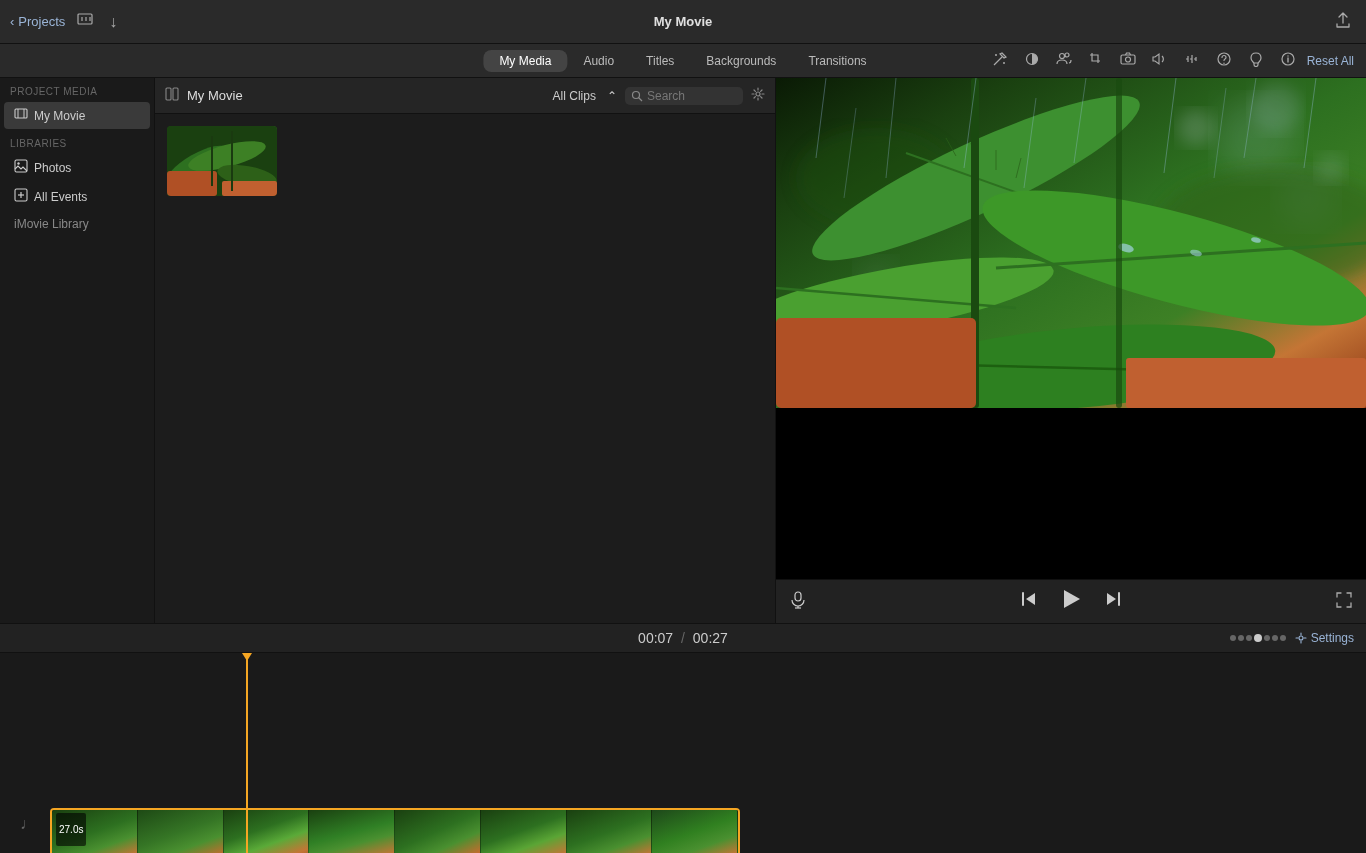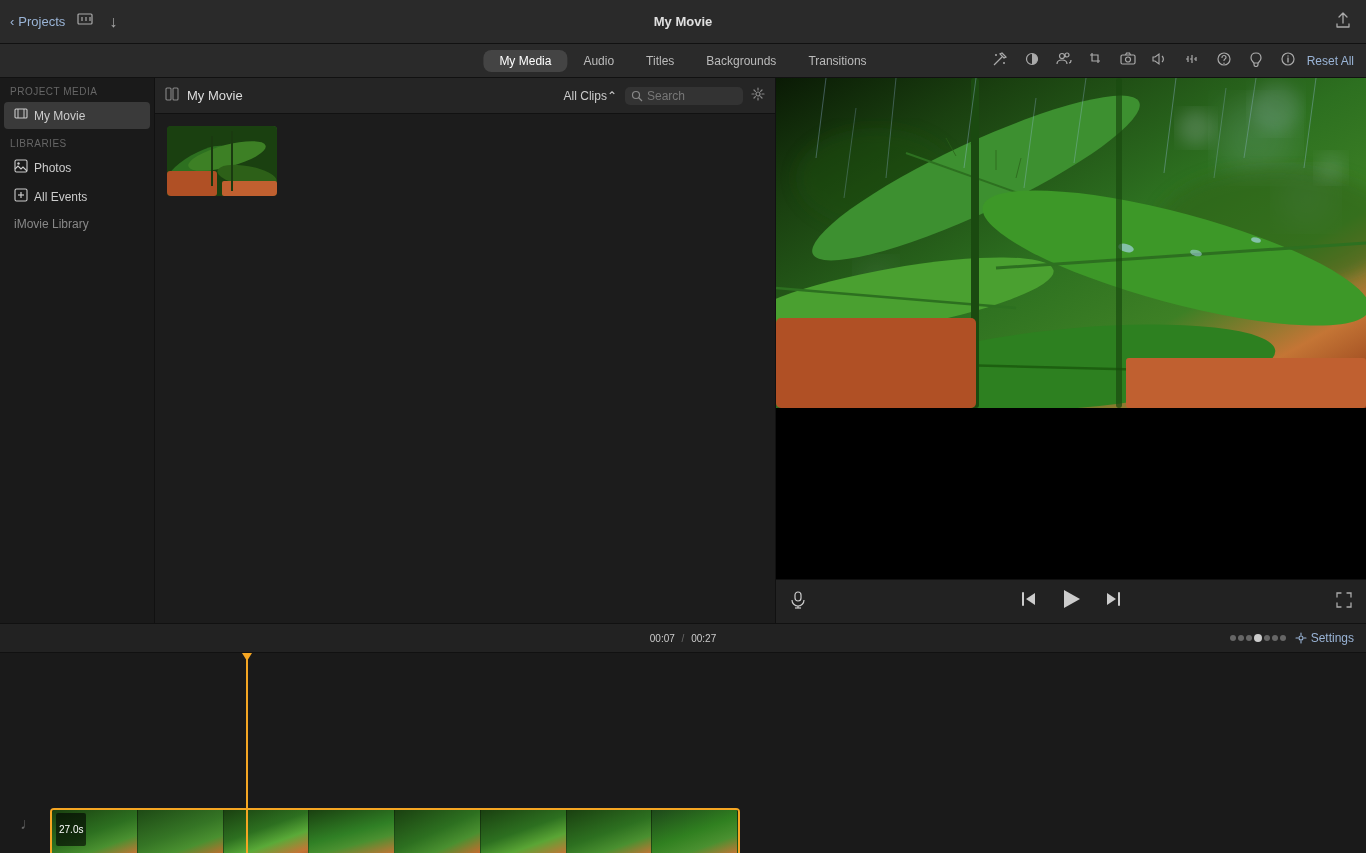--- a/index.html
+++ b/index.html
@@ -168,21 +168,21 @@
       align-items: center;
       padding: 0 10px;
       gap: 8px;
       border-bottom: 1px solid #111;
     }
     .media-panel-header-icon { font-size: 14px; color: #888; }
     .media-panel-title { font-size: 13px; color: #ddd; font-weight: 500; flex: 1; }
     .all-clips-selector {
       display: flex;
       align-items: center;
-      gap: 0;
+      gap: 11px;
       font-size: 12px;
       color: #ccc;
       cursor: pointer;
     }
     .search-bar {
       display: flex;
       align-items: center;
       background: #333;
       border-radius: 5px;
       padding: 2px 6px;
@@ -284,21 +284,21 @@
     .timeline-header {
       height: 32px;
       background: #222;
       display: flex;
       align-items: center;
       justify-content: center;
       border-bottom: 1px solid #111;
       position: relative;
     }
     .timecode {
-      font-size: 10px;
+      font-size: 14px;
       color: #ccc;
       font-variant-numeric: tabular-nums;
     }
     .timecode-separator { color: #666; margin: 0 4px; }
     .timeline-settings-btn {
       position: absolute;
       right: 12px;
       background: none;
       border: none;
       color: #9ab4d6;

